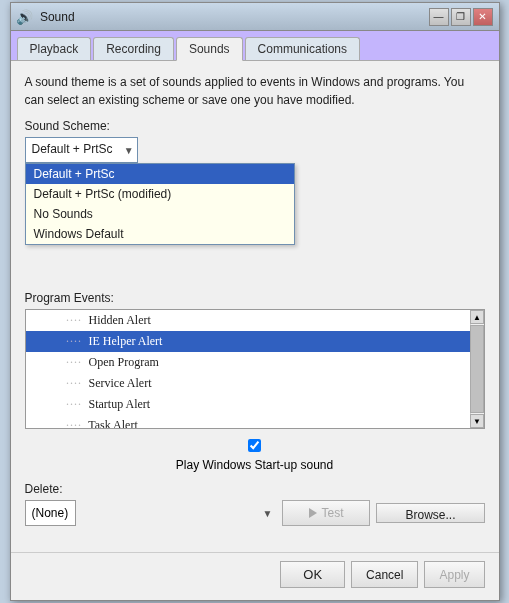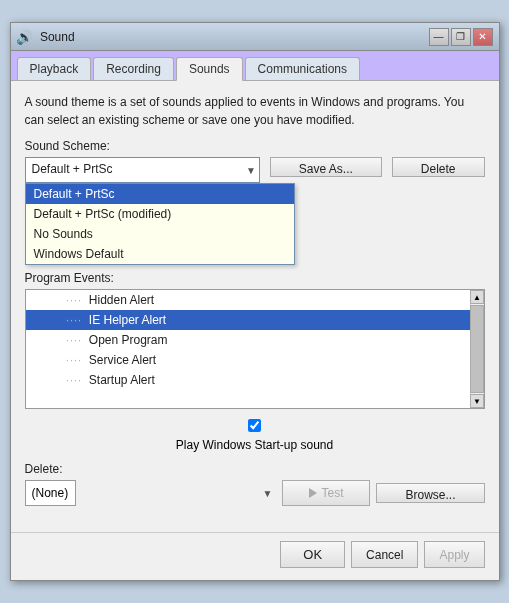--- a/index.html
+++ b/index.html
@@ -94,23 +94,24 @@
       line-height: 1.5;
     }
     .label {
       font-size: 12px;
       color: #222;
       margin-bottom: 4px;
     }
     .scheme-row {
       display: flex;
       align-items: flex-start;
-      gap: 10px;
+      gap: 0;
       margin-bottom: 8px;
       position: relative;
+      flex-direction: column;
     }
     .dropdown-container {
       position: relative;
       flex: 1;
     }
     .dropdown {
       width: 100%;
       padding: 4px 24px 4px 6px;
       background: #fff;
       border: 1px solid #7090b0;
@@ -344,40 +345,44 @@
       </div>
       <button class="btn">Save As...</button>
       <button class="btn">Delete</button>
     </div>
 
     <div style="height: 80px;"></div>
 
     <div class="section-label">Program Events:</div>
 
     <div class="listbox-container">
-      <div style="padding-right: 14px;">
+      <div style="padding-right: 14px; font-family: Liberation Serif, serif;">
         <div class="list-item">
           <span style="color:#bbb; margin-right:4px;">····</span>
           <span>Hidden Alert</span>
         </div>
         <div class="list-item highlighted">
           <span style="color:#aac; margin-right:4px;">····</span>
           <span>IE Helper Alert</span>
         </div>
         <div class="list-item">
           <span style="color:#bbb; margin-right:4px;">····</span>
           <span>Open Program</span>
         </div>
         <div class="list-item">
           <span style="color:#bbb; margin-right:4px;">····</span>
           <span>Service Alert</span>
         </div>
         <div class="list-item">
           <span style="color:#bbb; margin-right:4px;">····</span>
           <span>Startup Alert</span>
+        </div>
+        <div class="list-item">
+          <span style="color:#bbb; margin-right:4px;">····</span>
+          <span>Task Alert</span>
         </div>
       </div>
       <div class="scrollbar">
         <div class="scrollbar-up">▲</div>
         <div class="scrollbar-thumb"></div>
         <div class="scrollbar-down">▼</div>
       </div>
     </div>
 
     <div class="checkbox-row">

